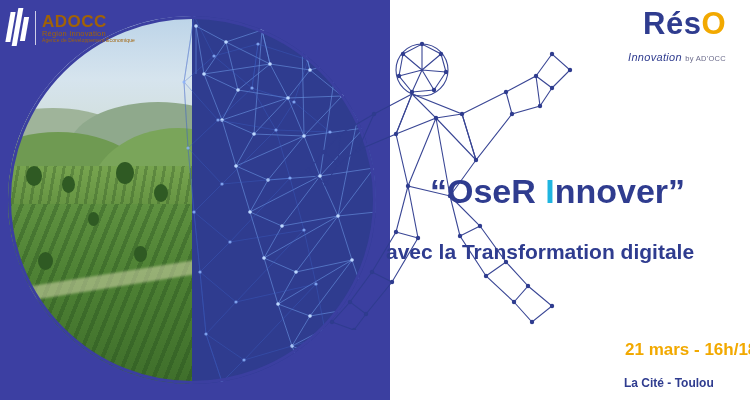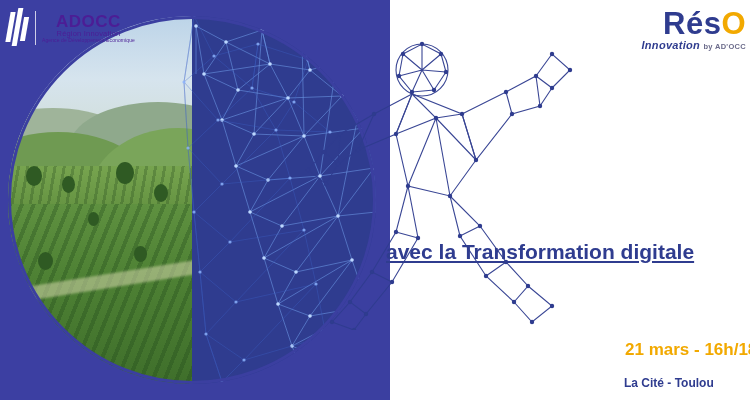--- a/index.html
+++ b/index.html
@@ -60,23 +60,22 @@
   .adocc-mark .b1 { left: 0; top: 4px; width: 5px; height: 30px; transform: skewX(-10deg); }
   .adocc-mark .b2 { left: 7px; top: 0px; width: 5px; height: 38px; transform: skewX(-10deg); }
   .adocc-mark .b3 { left: 14px; top: 9px; width: 5px; height: 24px; transform: skewX(-10deg); }
   .adocc-divider {
     width: 1px;
     height: 34px;
     background: rgba(255,255,255,.75);
     margin-right: 6px;
   }
   .adocc-text {
-    color: #4c1d95;
+    color: #a16207;
     line-height: 1.05;
-    text-align: center;
   }
   .adocc-title {
     font-size: 17px;
     font-weight: bold;
     letter-spacing: .5px;
   }
   .adocc-sub1 {
     font-size: 7.5px;
     letter-spacing: .2px;
   }
@@ -178,43 +177,42 @@
     left: 300px;
     top: 10px;
     width: 320px;
     height: 320px;
     z-index: 16;
   }
 
   
   .reso-logo {
     position: absolute;
-    right: 4px;
+    right: 24px;
     top: 8px;
     text-align: right;
     z-index: 30;
   }
   .reso-main {
     font-size: 31px;
     font-weight: bold;
     color: #2f3c8f;
     letter-spacing: .5px;
     line-height: 1;
     position: relative;
     display: inline-block;
   }
   .reso-o {
     color: #f2a900;
   }
   .reso-sub {
     font-size: 11px;
     color: #2f3c8f;
     letter-spacing: .3px;
-    margin-top: 0;
-    font-weight: bold;
+    margin-top: 12px;
   }
   .reso-sub .italic { font-style: italic; }
   .reso-sub .by { font-size: 7.5px; color:#6a6a8a; }
 
   
   .headline {
     position: absolute;
     left: 430px;
     top: 172px;
     font-size: 34px;
@@ -226,21 +224,20 @@
   .headline .accent { color: #1fb5e0; }
   .subhead {
     position: absolute;
     left: 386px;
     top: 240px;
     font-size: 21px;
     font-weight: bold;
     color: #2f3c8f;
     white-space: nowrap;
     z-index: 25;
-    text-decoration: underline;
   }
   .date-line {
     position: absolute;
     left: 625px;
     top: 340px;
     font-size: 17px;
     font-weight: bold;
     color: #f2a900;
     white-space: nowrap;
     z-index: 25;
@@ -463,19 +460,20 @@
   </div>
 
   <div class="reso-logo">
     <div class="reso-main"><span>Rés</span><span class="reso-o">O</span></div>
     <div class="reso-sub">
       <span class="italic">Innovation</span>
       <span class="by">by AD'OCC</span>
     </div>
   </div>
 
+  <div class="headline"><span>“</span><span>OseR </span><span class="accent">I</span><span>nnover</span><span>”</span></div>
 
   <div class="subhead">avec la Transformation digitale</div>
 
   <div class="date-line">21 mars - 16h/18</div>
   <div class="place-line">La Cité - Toulou</div>
 
 </div>
 
 </body></html>

